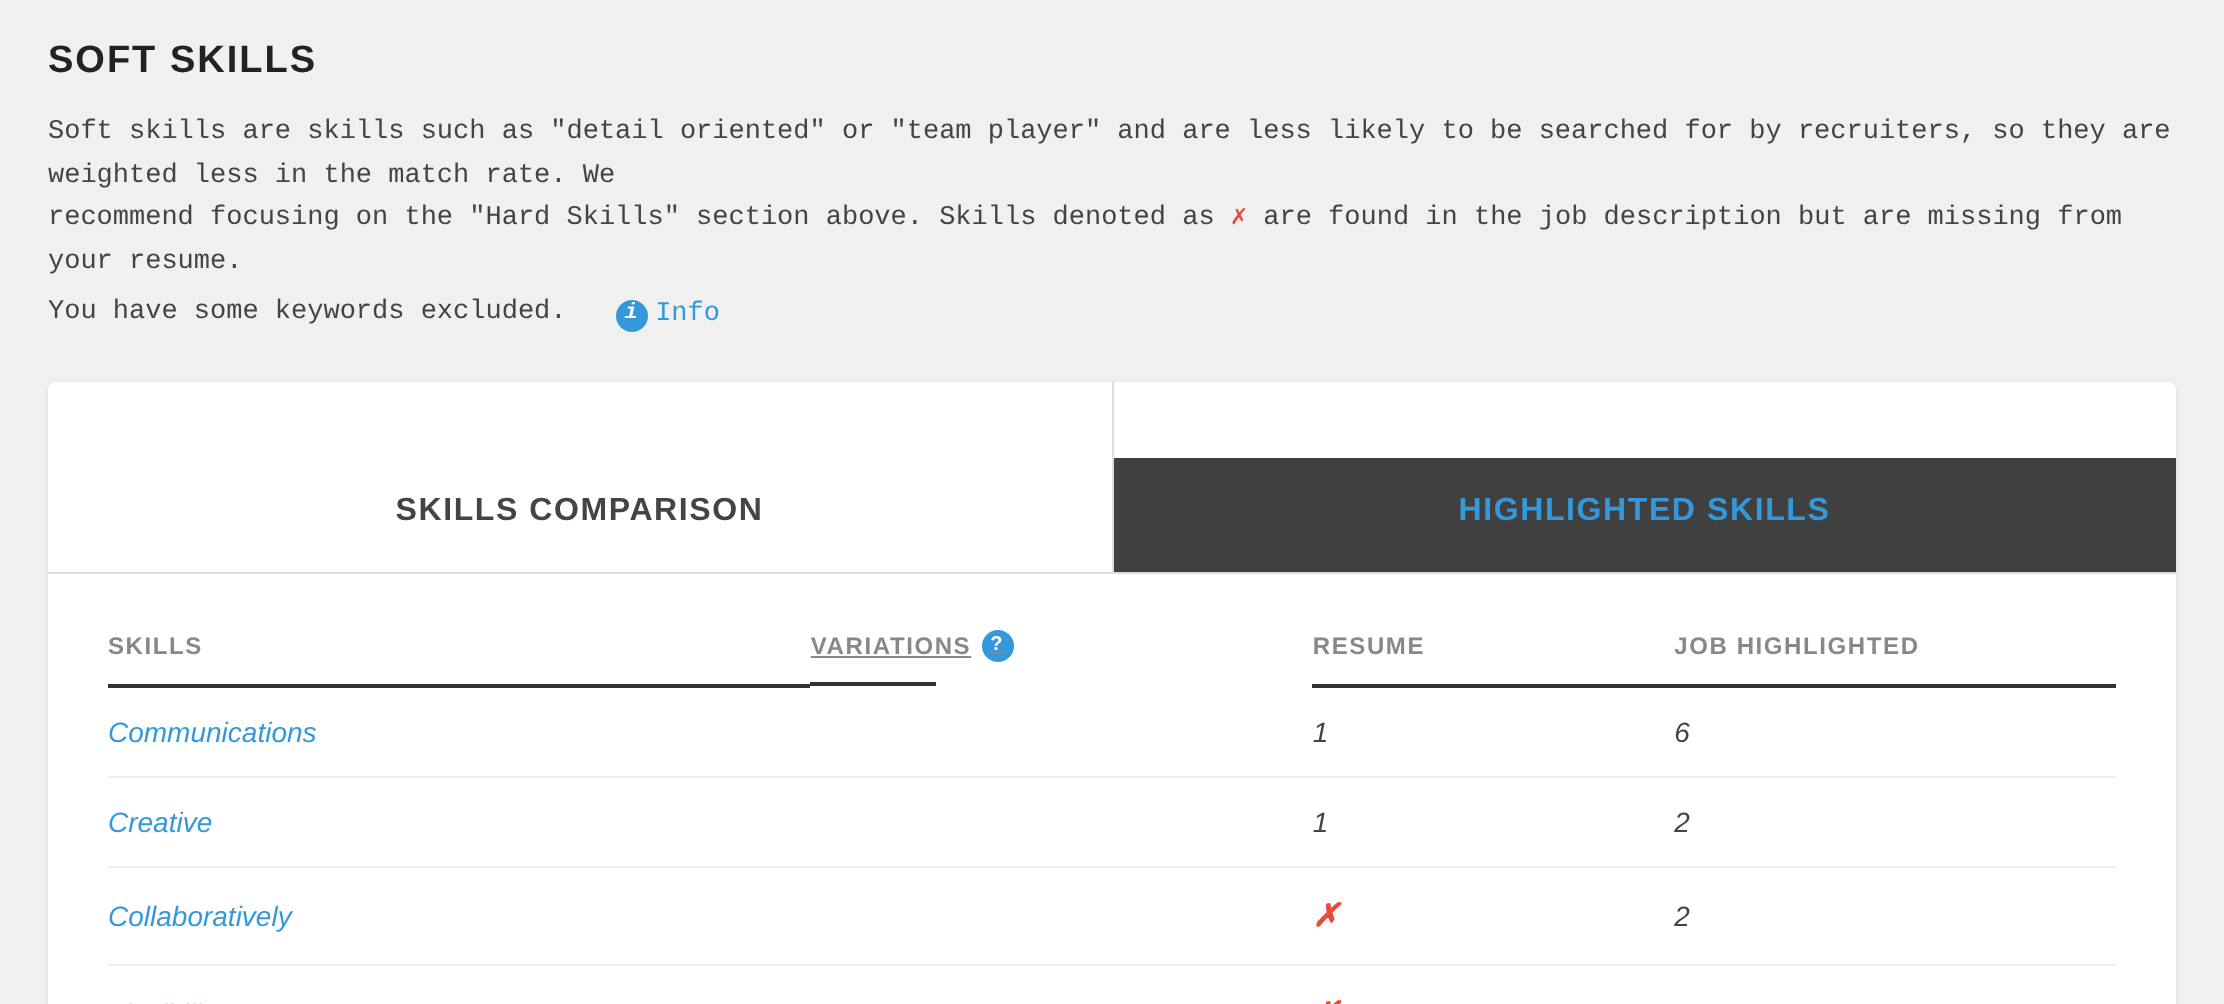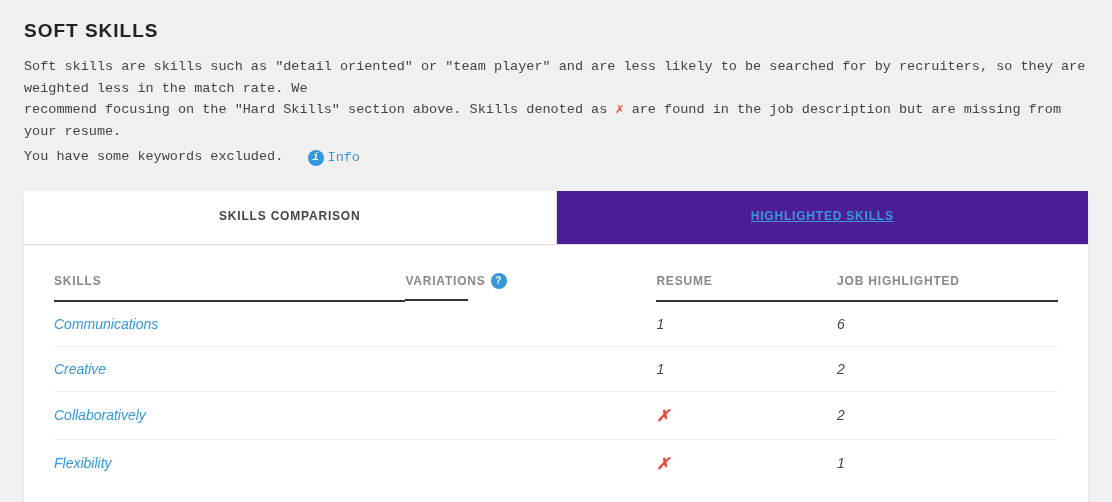--- a/index.html
+++ b/index.html
@@ -59,38 +59,38 @@
       box-shadow: 0 1px 3px rgba(0,0,0,0.08);
     }
     .tabs {
       display: flex;
       border-bottom: 1px solid #ddd;
     }
     .tab {
       flex: 1;
       padding: 18px 20px;
       text-align: center;
-      font-size: 12px;
+      font-size: 16px;
       letter-spacing: 0.8px;
       cursor: pointer;
       font-weight: 600;
       color: #666;
       border-bottom: 3px solid transparent;
+      margin-top: 38px;
     }
     .tab.active {
       color: #444;
       background: white;
       border-bottom: 3px solid transparent;
     }
     .tab.inactive {
-      background: #4c1d95;
+      background: #404040;
       color: #3498db;
       font-weight: 700;
       letter-spacing: 0.8px;
-      text-decoration: underline;
     }
     .tab-divider {
       width: 1px;
       background: #ddd;
     }
     .table-container {
       padding: 20px 30px 10px 30px;
     }
     table {
       width: 100%;
@@ -102,20 +102,21 @@
       letter-spacing: 0.8px;
       color: #888;
       text-align: left;
       padding: 8px 0 10px 0;
       border-bottom: 2px solid #333;
     }
     thead tr th.col-variations {
       display: flex;
       align-items: flex-end;
       gap: 5px;
+      text-decoration: underline;
     }
     .variations-header {
       display: flex;
       align-items: center;
       gap: 5px;
     }
     .help-icon {
       display: inline-flex;
       align-items: center;
       justify-content: center;

